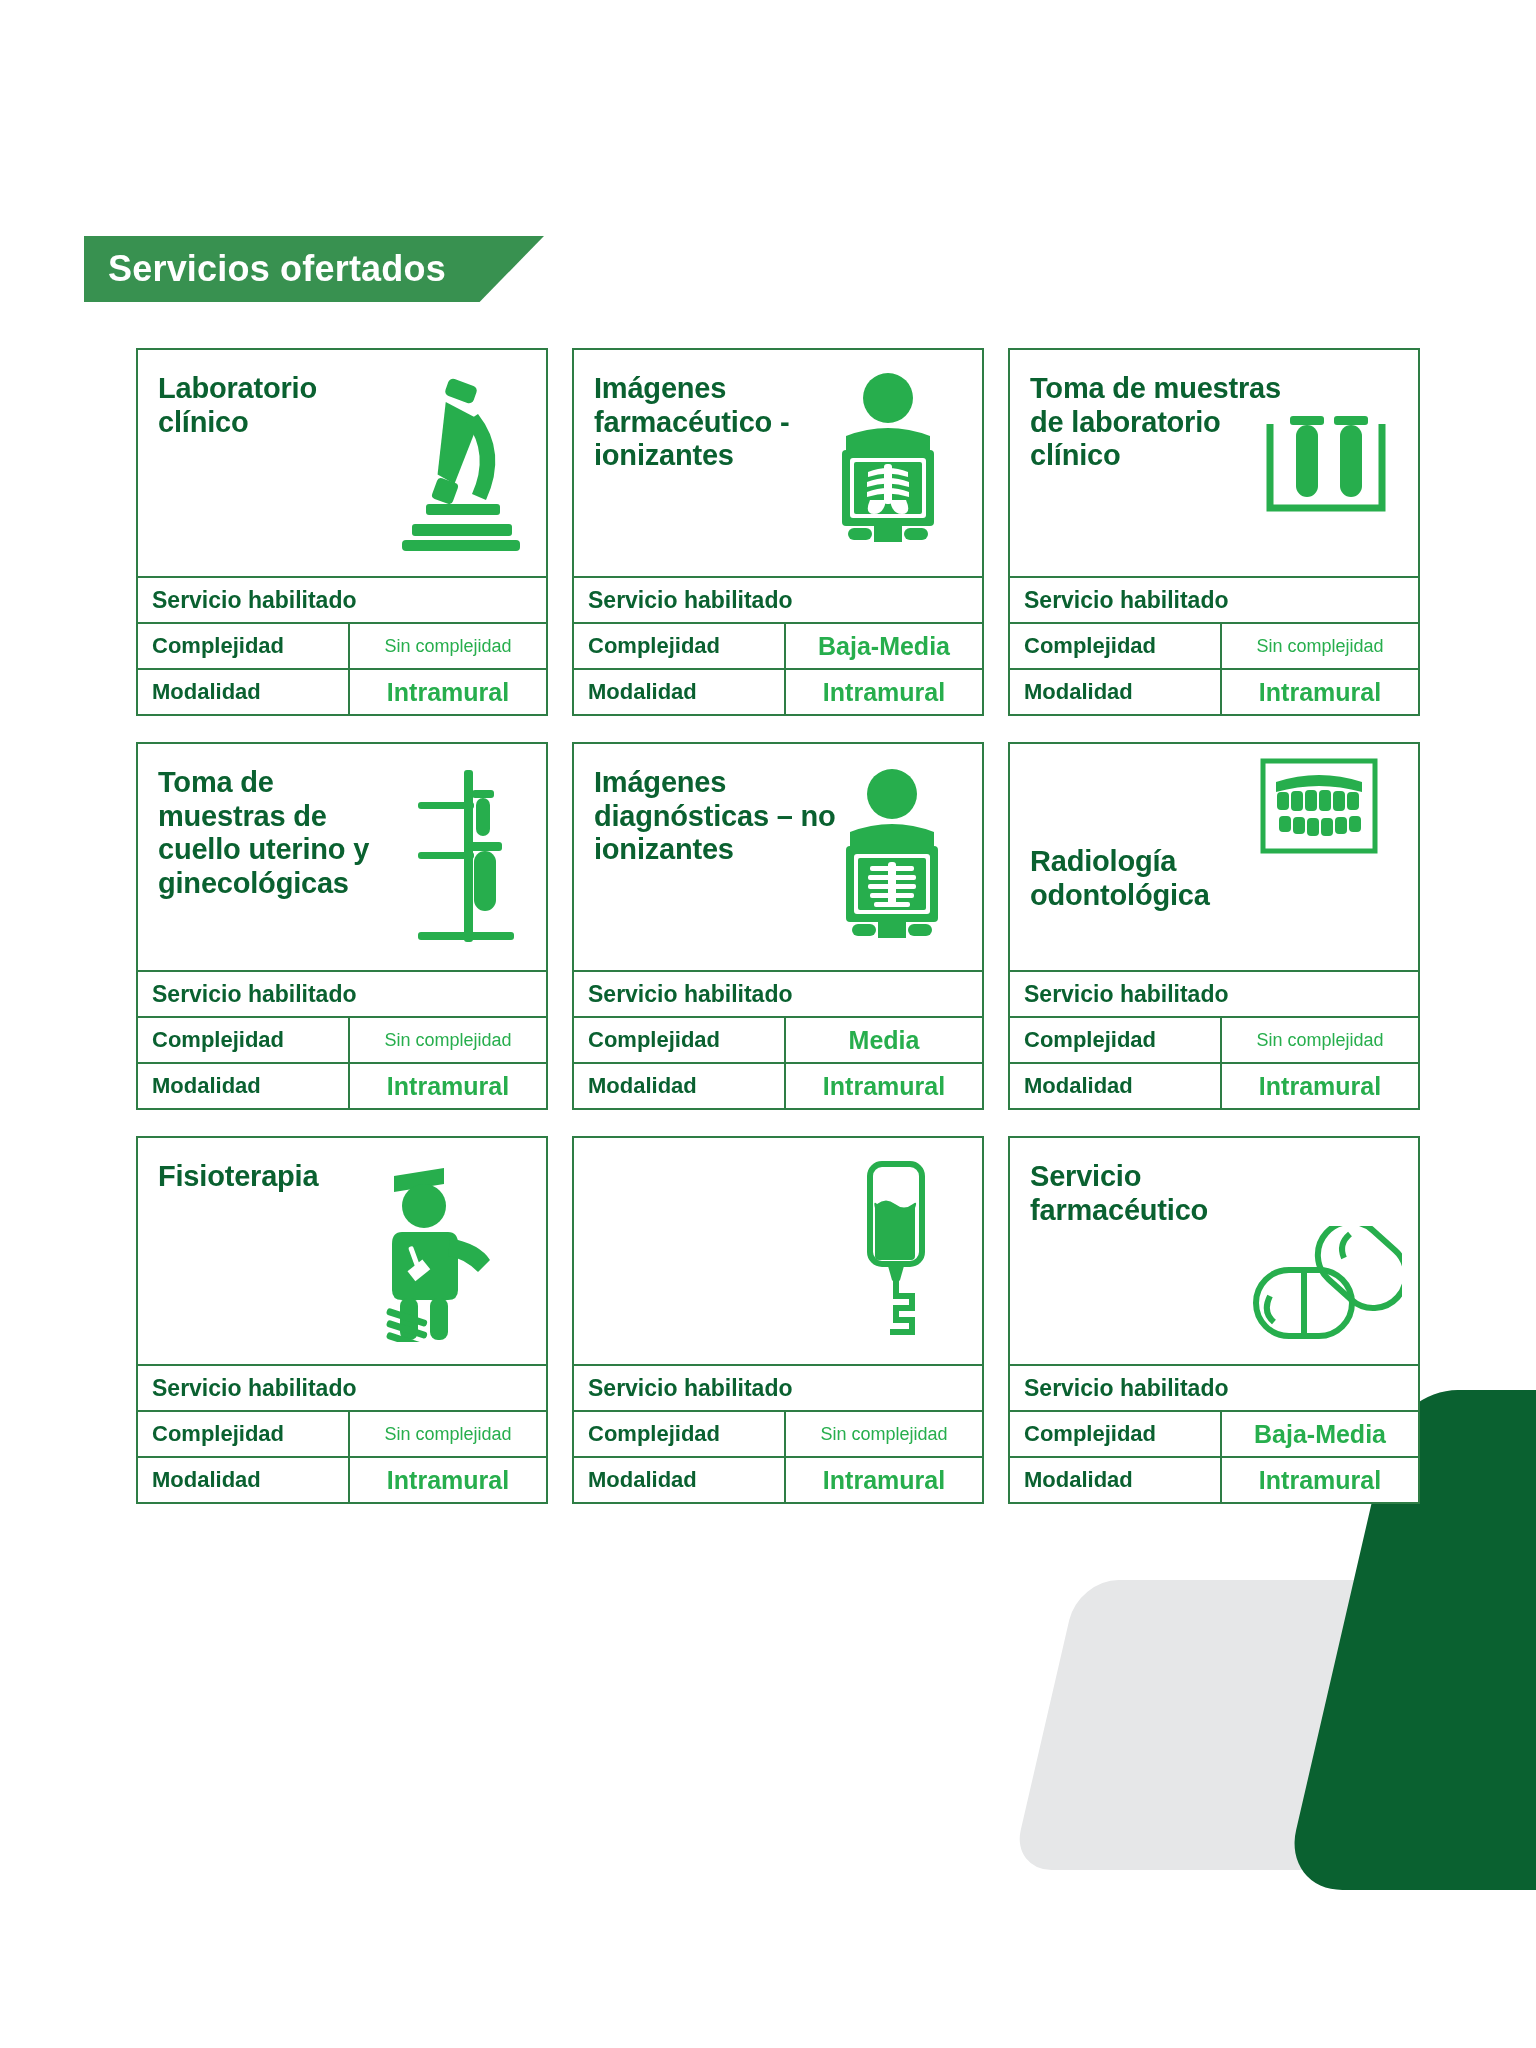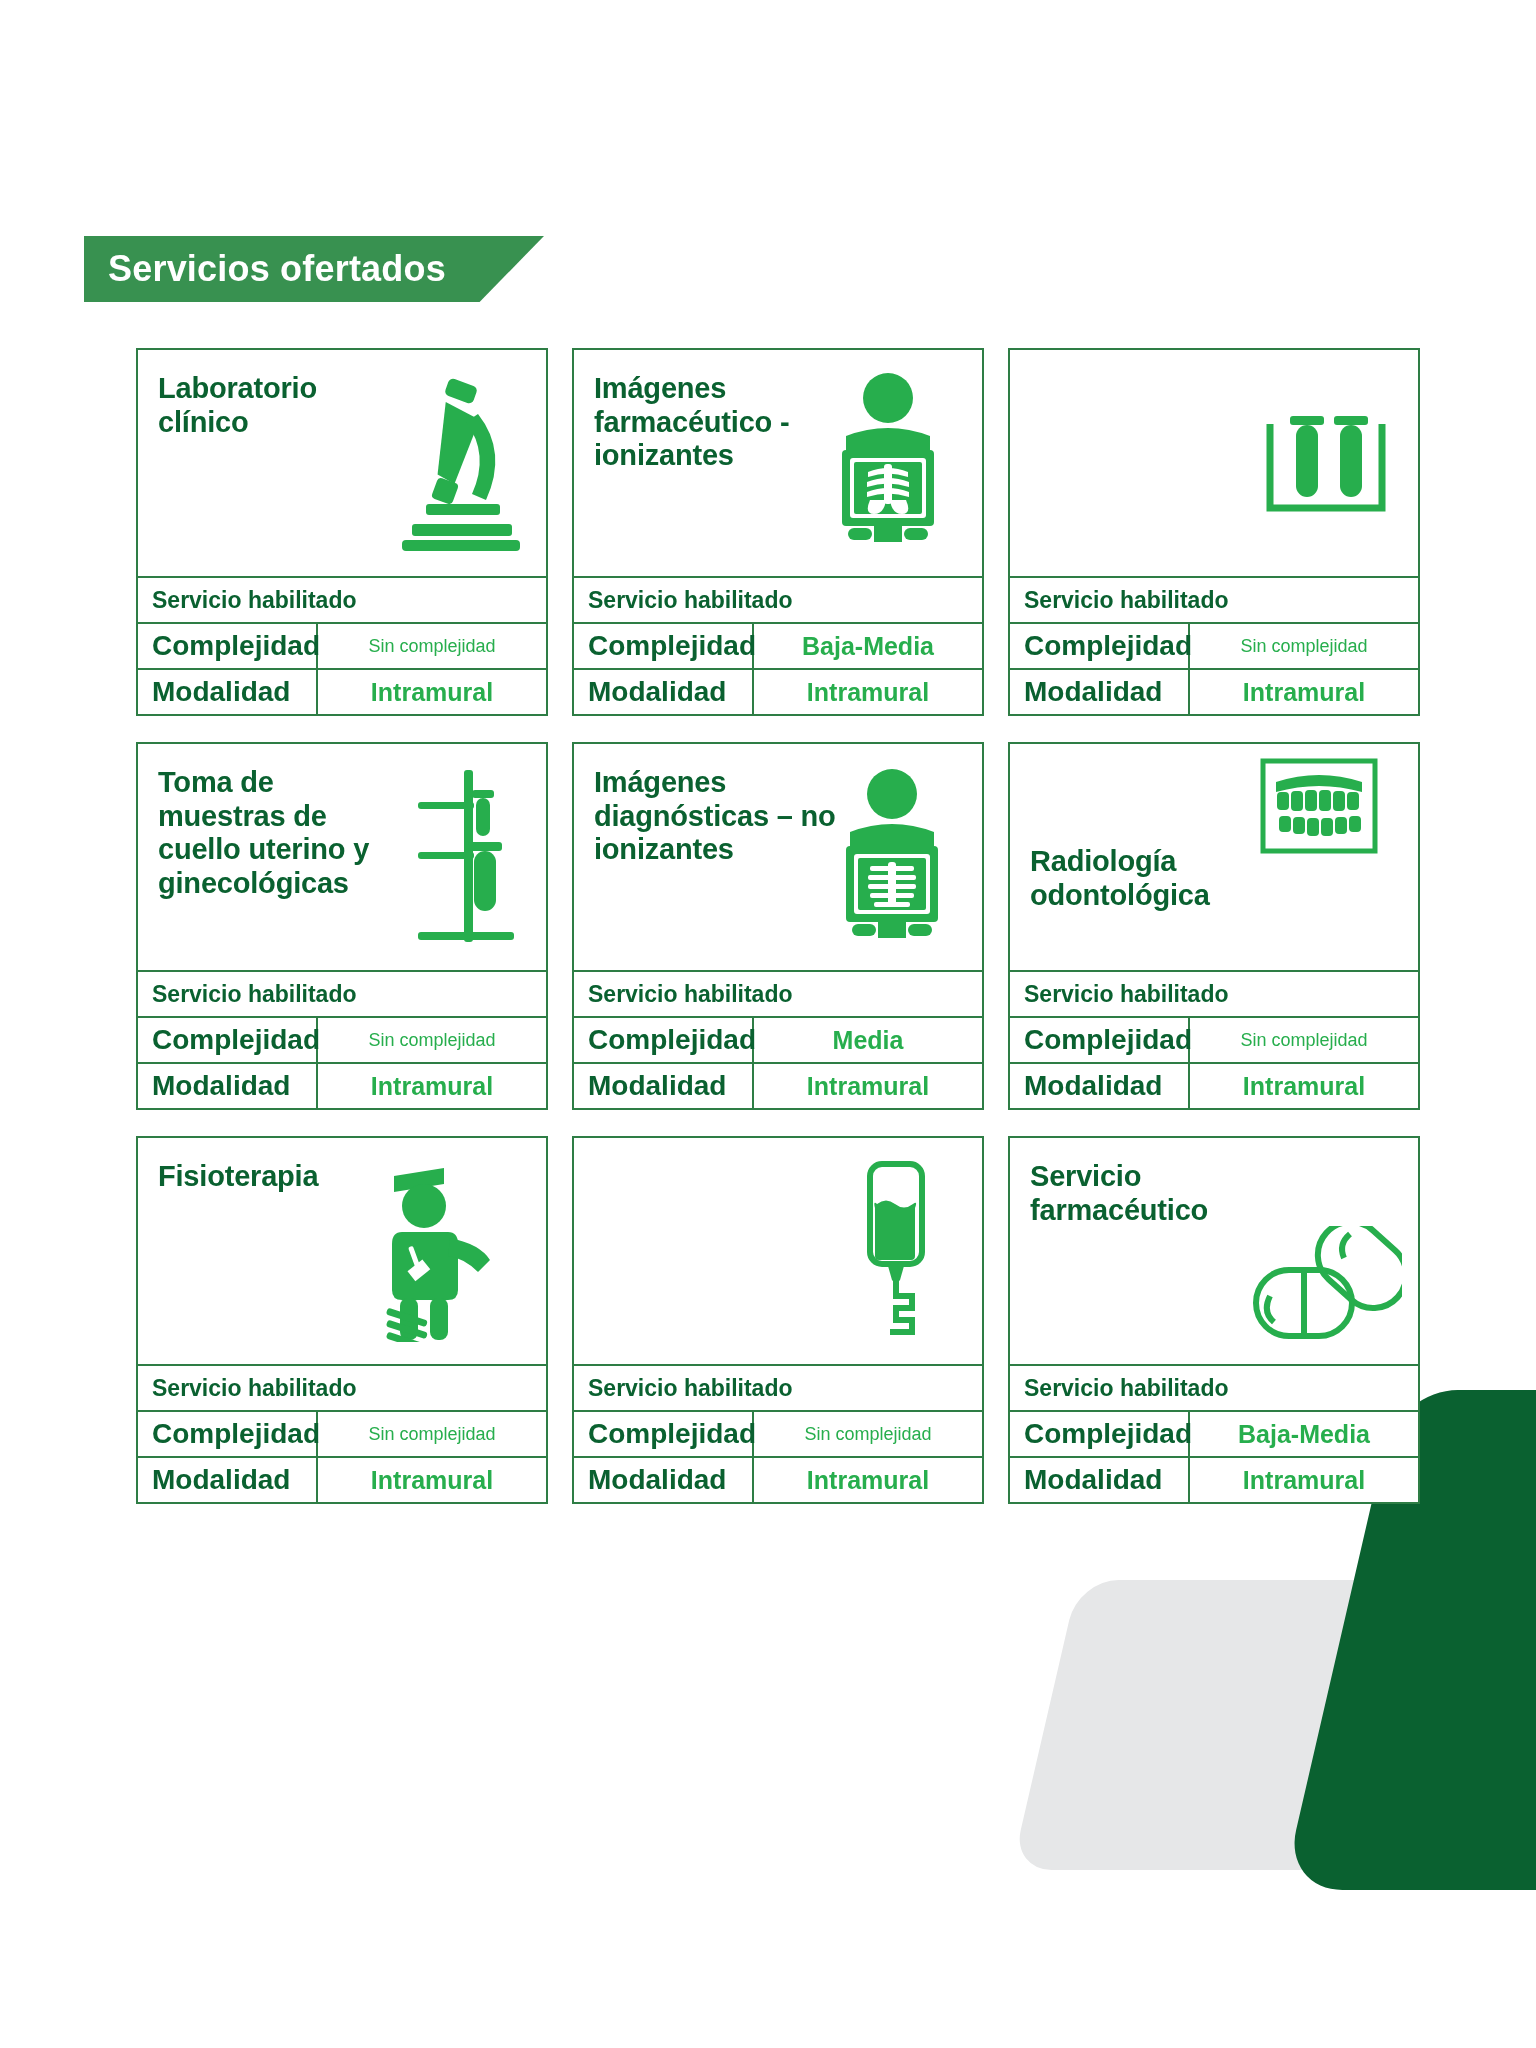--- a/index.html
+++ b/index.html
@@ -127,27 +127,27 @@
     flex: 1 1 auto;
     display: flex;
     align-items: center;
     padding: 6px 14px;
     color: #0a6130;
     font-size: 23px;
     font-weight: bold;
     border-radius: 6px;
   }
   .cell-label {
-    width: 180px;
+    width: 212px;
     box-sizing: border-box;
     display: flex;
     align-items: center;
     padding: 6px 14px;
     color: #0a6130;
-    font-size: 28px;
+    font-size: 22px;
     font-weight: bold;
     border-right: 2px solid #2e7d45;
   }
   .cell-value {
     flex: 1 1 auto;
     display: flex;
     align-items: center;
     justify-content: center;
     padding: 6px 8px;
     color: #27ae4d;
@@ -239,20 +239,21 @@
       <div class="cell-value">Baja-Media</div>
     </div>
     <div class="row">
       <div class="cell-label">Modalidad</div>
       <div class="cell-value">Intramural</div>
     </div>
   </div>
 
   <div class="card">
     <div class="card-head">
+      <div class="card-title">Toma de muestras de laboratorio clínico</div>
       <div class="card-icon" style="right:26px;top:62px;">
         <svg width="132" height="112" viewBox="0 0 132 112">
           <g fill="none" stroke="#27ae4d" stroke-width="7">
             <path d="M10 12 L10 96 L122 96 L122 12"></path>
           </g>
           <g fill="#27ae4d">
             <rect x="30" y="4" width="34" height="9" rx="3"></rect>
             <rect x="36" y="13" width="22" height="72" rx="11"></rect>
             <rect x="74" y="4" width="34" height="9" rx="3"></rect>
             <rect x="80" y="13" width="22" height="72" rx="11"></rect>

